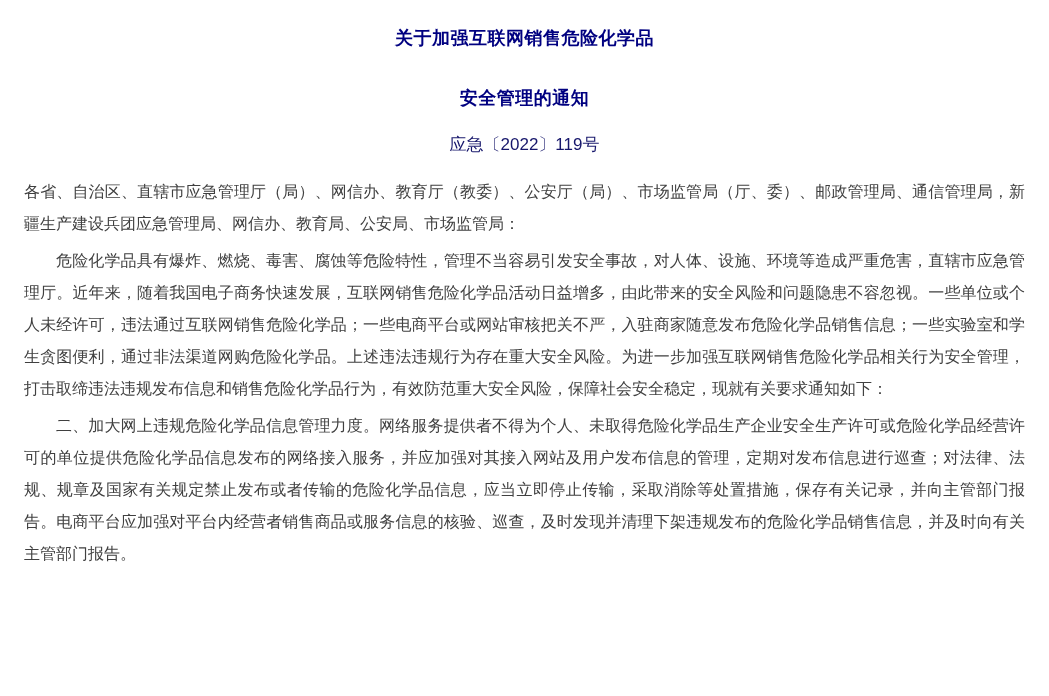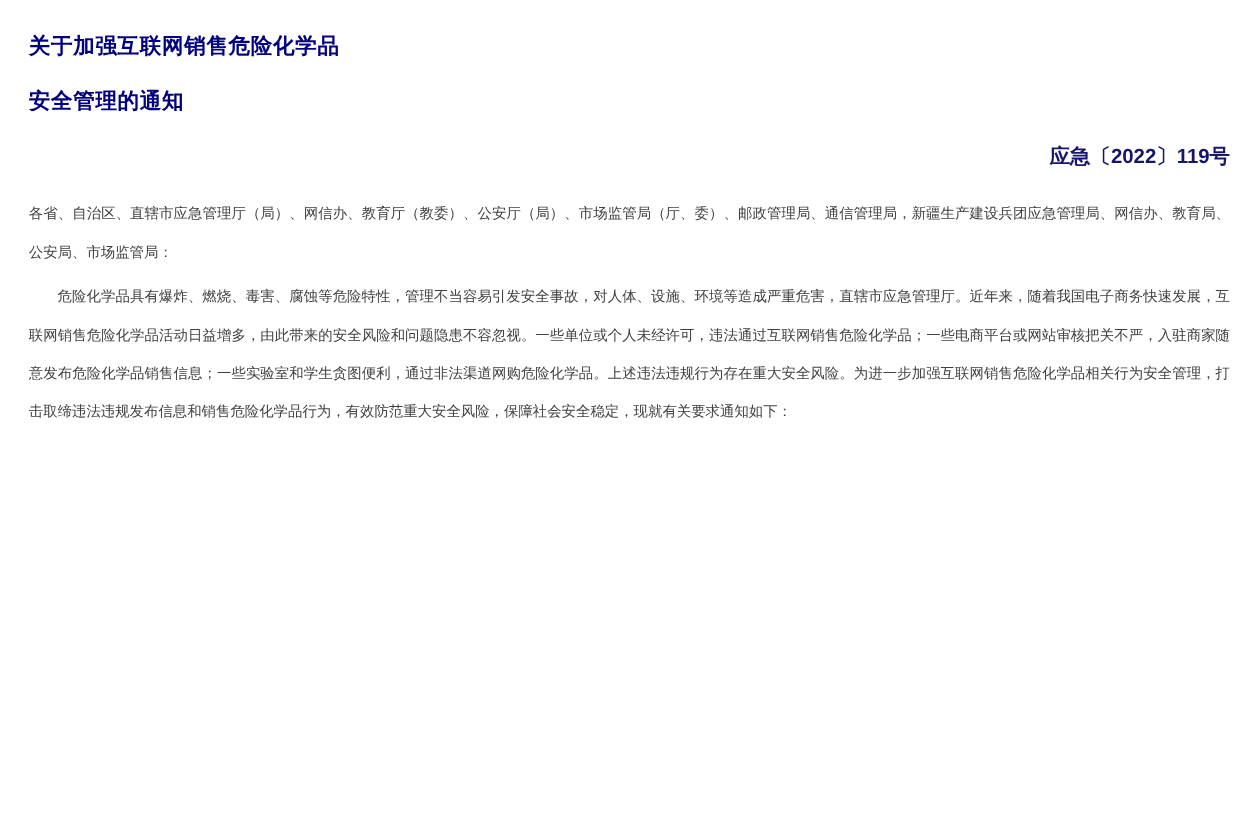--- a/index.html
+++ b/index.html
@@ -9,56 +9,57 @@
     font-family: "Liberation Sans", sans-serif;
   }
   .doc-page {
     width: 1049px;
     height: 696px;
     background: #ffffff;
     overflow: hidden;
     padding: 26px 24px 0 24px;
   }
   .doc-title {
-    text-align: left;
+    text-align: center;
     font-size: 18px;
     font-weight: bold;
     color: #000080;
     line-height: 24px;
     letter-spacing: 0.5px;
   }
   .doc-title.line2 {
-    margin-top: 22px;
+    margin-top: 36px;
   }
   .doc-number {
-    text-align: right;
+    text-align: center;
     font-size: 17px;
-    font-weight: bold;
+    font-weight: normal;
     color: #16166b;
     line-height: 22px;
     margin-top: 24px;
   }
   .doc-body {
     margin-top: 20px;
     color: #404040;
-    font-size: 12px;
+    font-size: 16px;
     line-height: 32px;
     text-align: justify;
   }
   .doc-body p {
     margin: 0 0 5px 0;
   }
   .doc-body p.indented {
     text-indent: 2em;
   }
 </style>
 </head>
 <body>
 
 <div class="doc-page">
   <div class="doc-title line1">关于加强互联网销售危险化学品</div>
   <div class="doc-title line2">安全管理的通知</div>
   <div class="doc-number">应急〔2022〕119号</div>
   <div class="doc-body">
     <p>各省、自治区、直辖市应急管理厅（局）、网信办、教育厅（教委）、公安厅（局）、市场监管局（厅、委）、邮政管理局、通信管理局，新疆生产建设兵团应急管理局、网信办、教育局、公安局、市场监管局：</p>
     <p class="indented">危险化学品具有爆炸、燃烧、毒害、腐蚀等危险特性，管理不当容易引发安全事故，对人体、设施、环境等造成严重危害，直辖市应急管理厅。近年来，随着我国电子商务快速发展，互联网销售危险化学品活动日益增多，由此带来的安全风险和问题隐患不容忽视。一些单位或个人未经许可，违法通过互联网销售危险化学品；一些电商平台或网站审核把关不严，入驻商家随意发布危险化学品销售信息；一些实验室和学生贪图便利，通过非法渠道网购危险化学品。上述违法违规行为存在重大安全风险。为进一步加强互联网销售危险化学品相关行为安全管理，打击取缔违法违规发布信息和销售危险化学品行为，有效防范重大安全风险，保障社会安全稳定，现就有关要求通知如下：</p>
+    <p class="indented">二、加大网上违规危险化学品信息管理力度。网络服务提供者不得为个人、未取得危险化学品生产企业安全生产许可或危险化学品经营许可的单位提供危险化学品信息发布的网络接入服务，并应加强对其接入网站及用户发布信息的管理，定期对发布信息进行巡查；对法律、法规、规章及国家有关规定禁止发布或者传输的危险化学品信息，应当立即停止传输，采取消除等处置措施，保存有关记录，并向主管部门报告。电商平台应加强对平台内经营者销售商品或服务信息的核验、巡查，及时发现并清理下架违规发布的危险化学品销售信息，并及时向有关主管部门报告。</p>
   </div>
 </div>
 
 </body></html>

